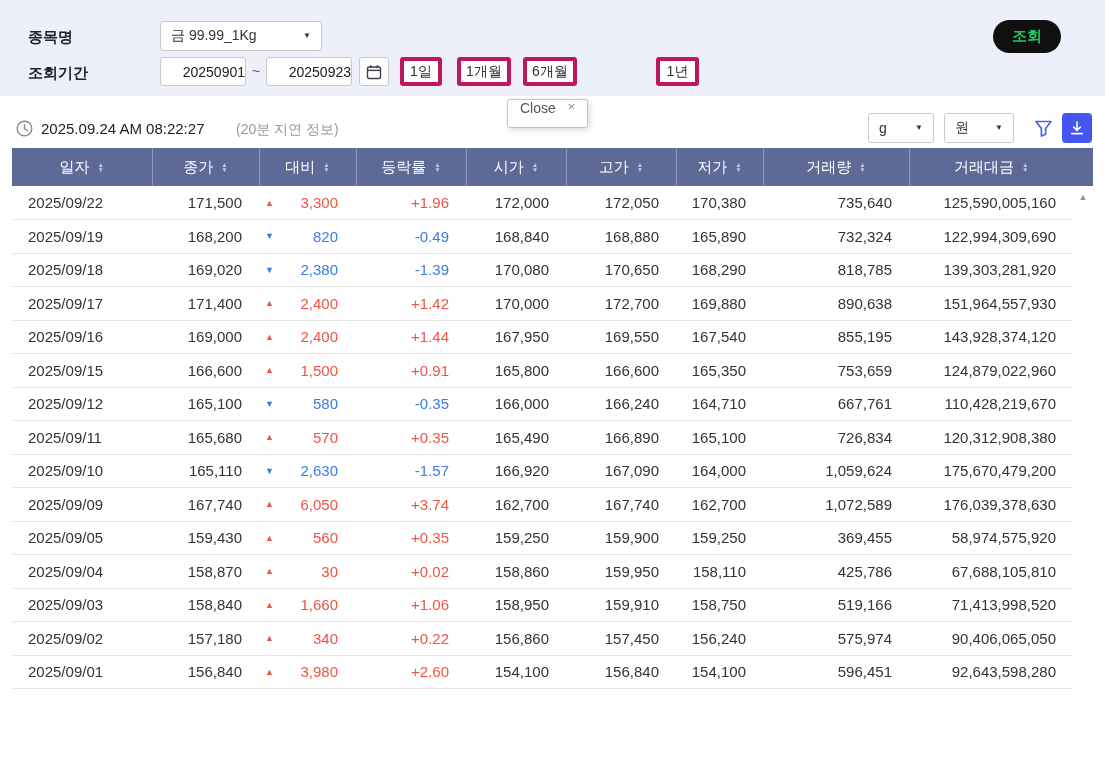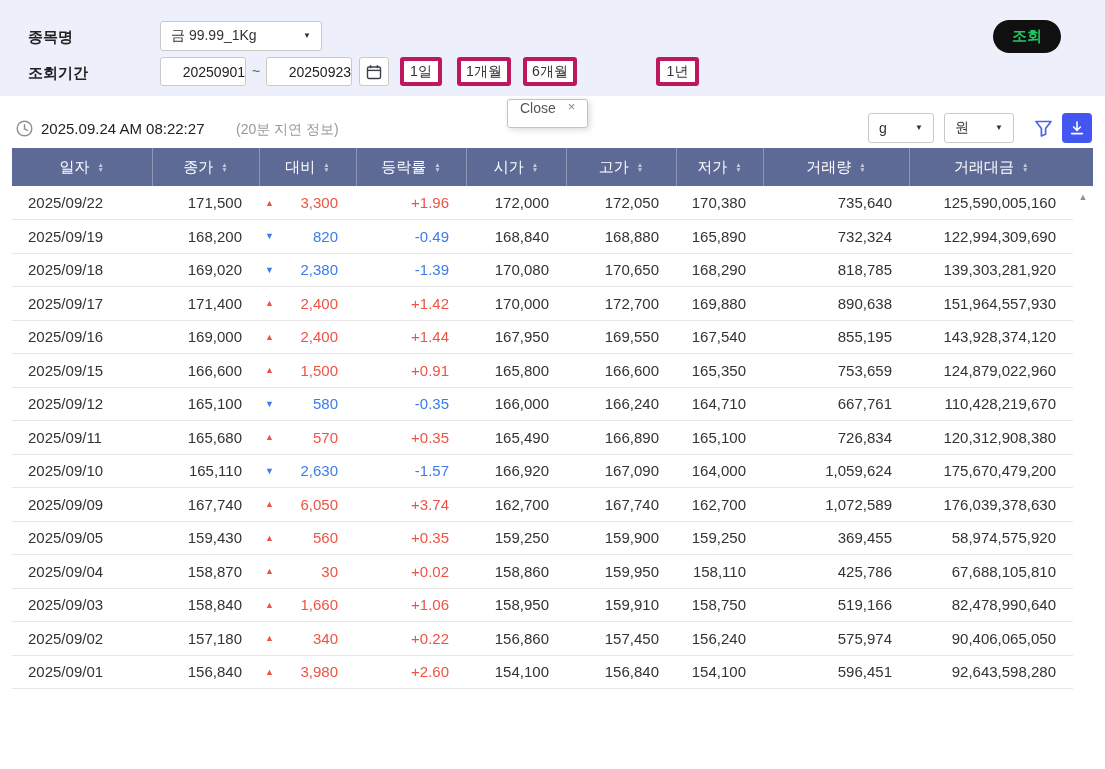--- a/index.html
+++ b/index.html
@@ -423,21 +423,21 @@
           </tr>
           <tr>
             <td class="c-date">2025/09/03</td>
             <td class="c-num">158,840</td>
             <td class="c-change up"><span class="arr">▲</span><span>1,660</span></td>
             <td class="c-num up">+1.06</td>
             <td class="c-num">158,950</td>
             <td class="c-num">159,910</td>
             <td class="c-num">158,750</td>
             <td class="c-num">519,166</td>
-            <td class="c-num">82,478,990,640</td>
+            <td class="c-num">71,413,998,520</td>
           </tr>
           <tr>
             <td class="c-date">2025/09/02</td>
             <td class="c-num">157,180</td>
             <td class="c-change up"><span class="arr">▲</span><span>340</span></td>
             <td class="c-num up">+0.22</td>
             <td class="c-num">156,860</td>
             <td class="c-num">157,450</td>
             <td class="c-num">156,240</td>
             <td class="c-num">575,974</td>

